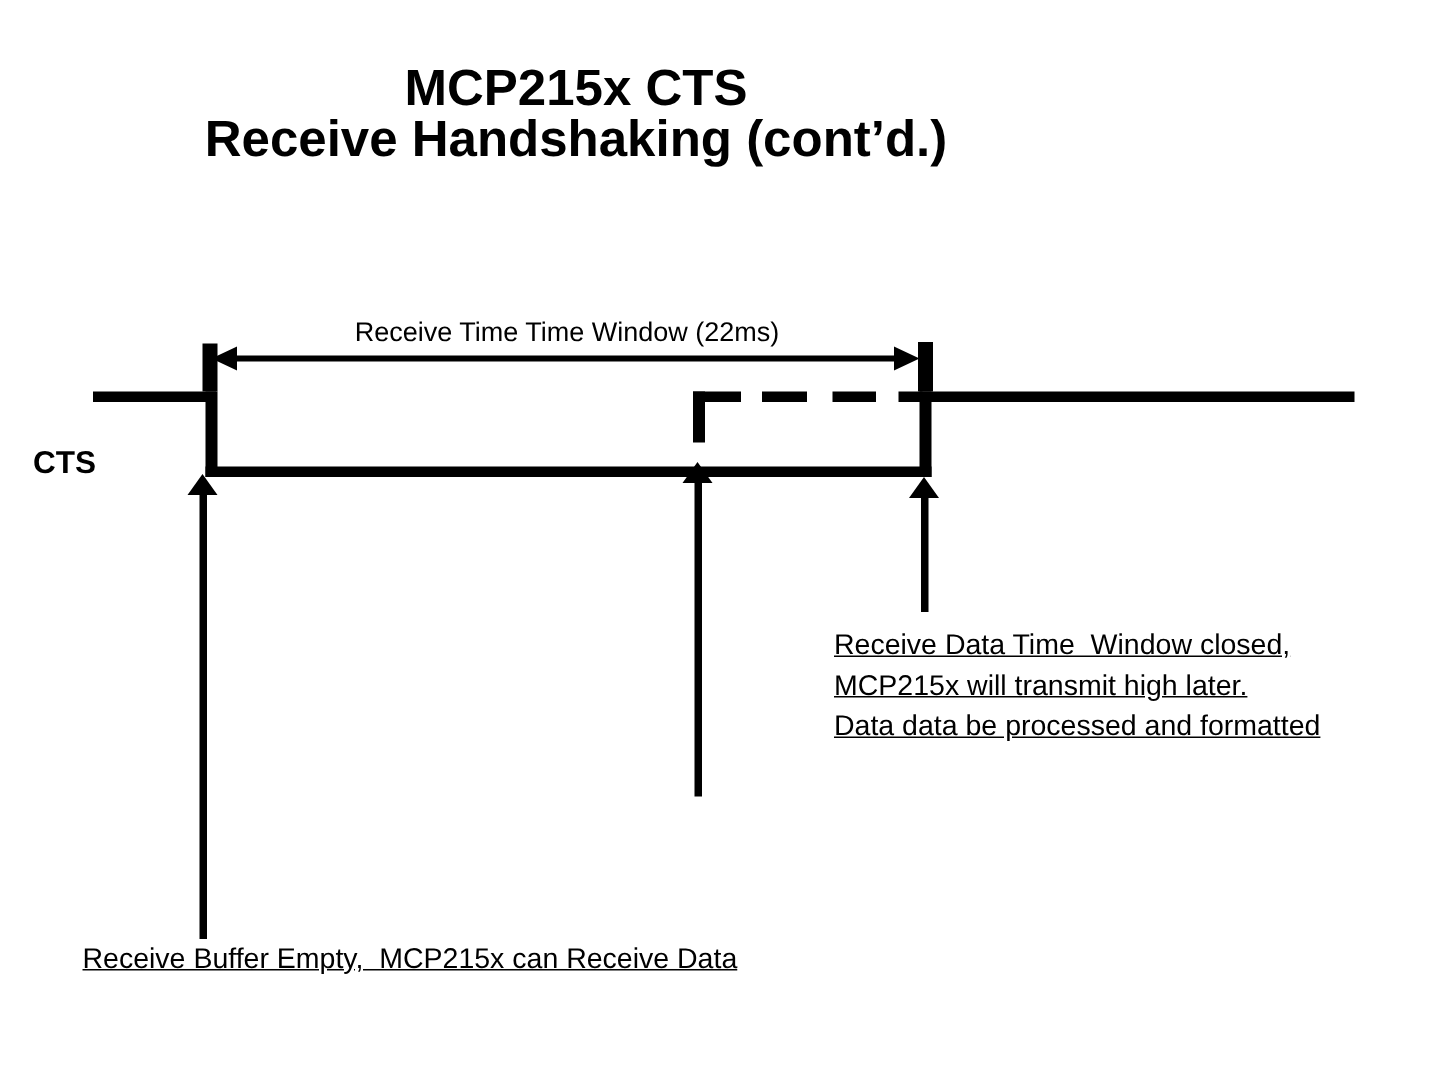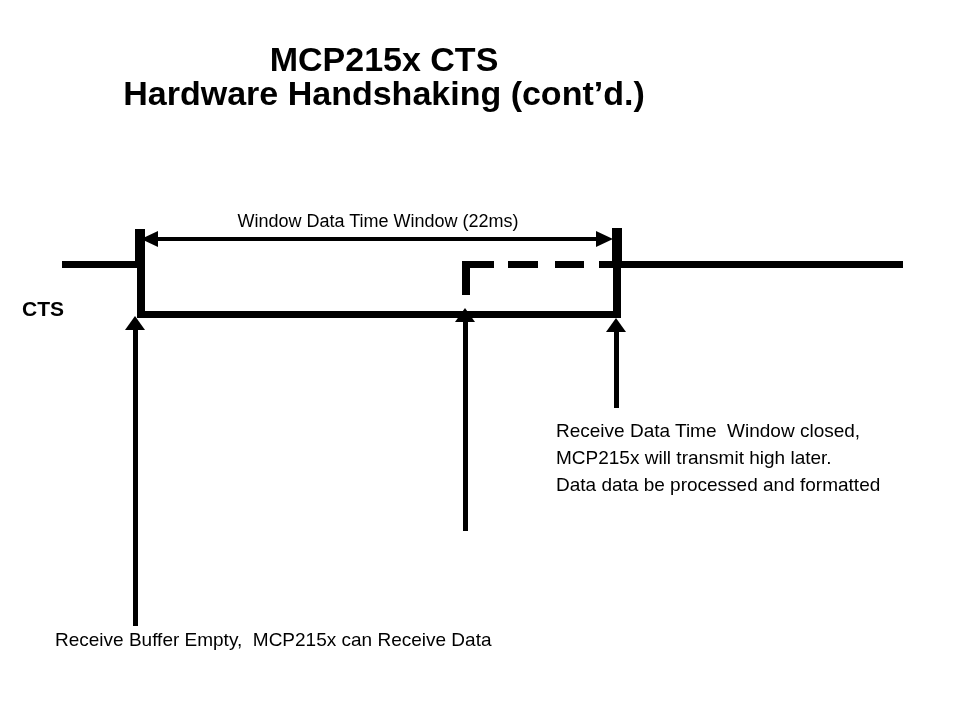--- a/index.html
+++ b/index.html
@@ -61,37 +61,37 @@
   
   .arrow-left-line  { left: 133px; top: 329px; width: 5px; height: 297px; }
   .arrow-mid-line   { left: 463px; top: 321px; width: 5px; height: 210px; }
   .arrow-right-line { left: 614px; top: 331px; width: 5px; height: 77px; }
   .tri-up { border-left: 10px solid transparent; border-right: 10px solid transparent; border-bottom: 14px solid var(--ink, #000000); }
   .arrow-left-head  { left: 125px; top: 316px; }
   .arrow-mid-head   { left: 455px; top: 308px; }
   .arrow-right-head { left: 606px; top: 318px; }
 
   
-  .ann { position: absolute; font-size: 19px; line-height: 27px; }
+  .ann { position: absolute; font-size: 19px; line-height: 27px; text-decoration: underline; }
   .ann div { white-space: pre; }
   .ann-window-closed { left: 556px; top: 417px; }
   .ann-buffer-full   { left: 378px; top: 535px; }
   .ann-buffer-empty  { left: 55px;  top: 626px; }
 </style>
 </head>
 <body>
 
 <div class="slide">
 
   <div class="title">
     <div>MCP215x CTS</div>
-    <div>Hardware Handshaking (cont’d.)</div>
+    <div>Receive Handshaking (cont’d.)</div>
   </div>
 
-  <div class="window-label">Window Data Time Window (22ms)</div>
+  <div class="window-label">Receive Time Time Window (22ms)</div>
 
   <div class="bar measure-line"></div>
   <div class="tri tri-left"></div>
   <div class="tri tri-right"></div>
   <div class="bar tick-left"></div>
   <div class="bar tick-right"></div>
 
   <div class="bar wf-high-left"></div>
   <div class="bar wf-fall-edge"></div>
   <div class="bar wf-low"></div>

